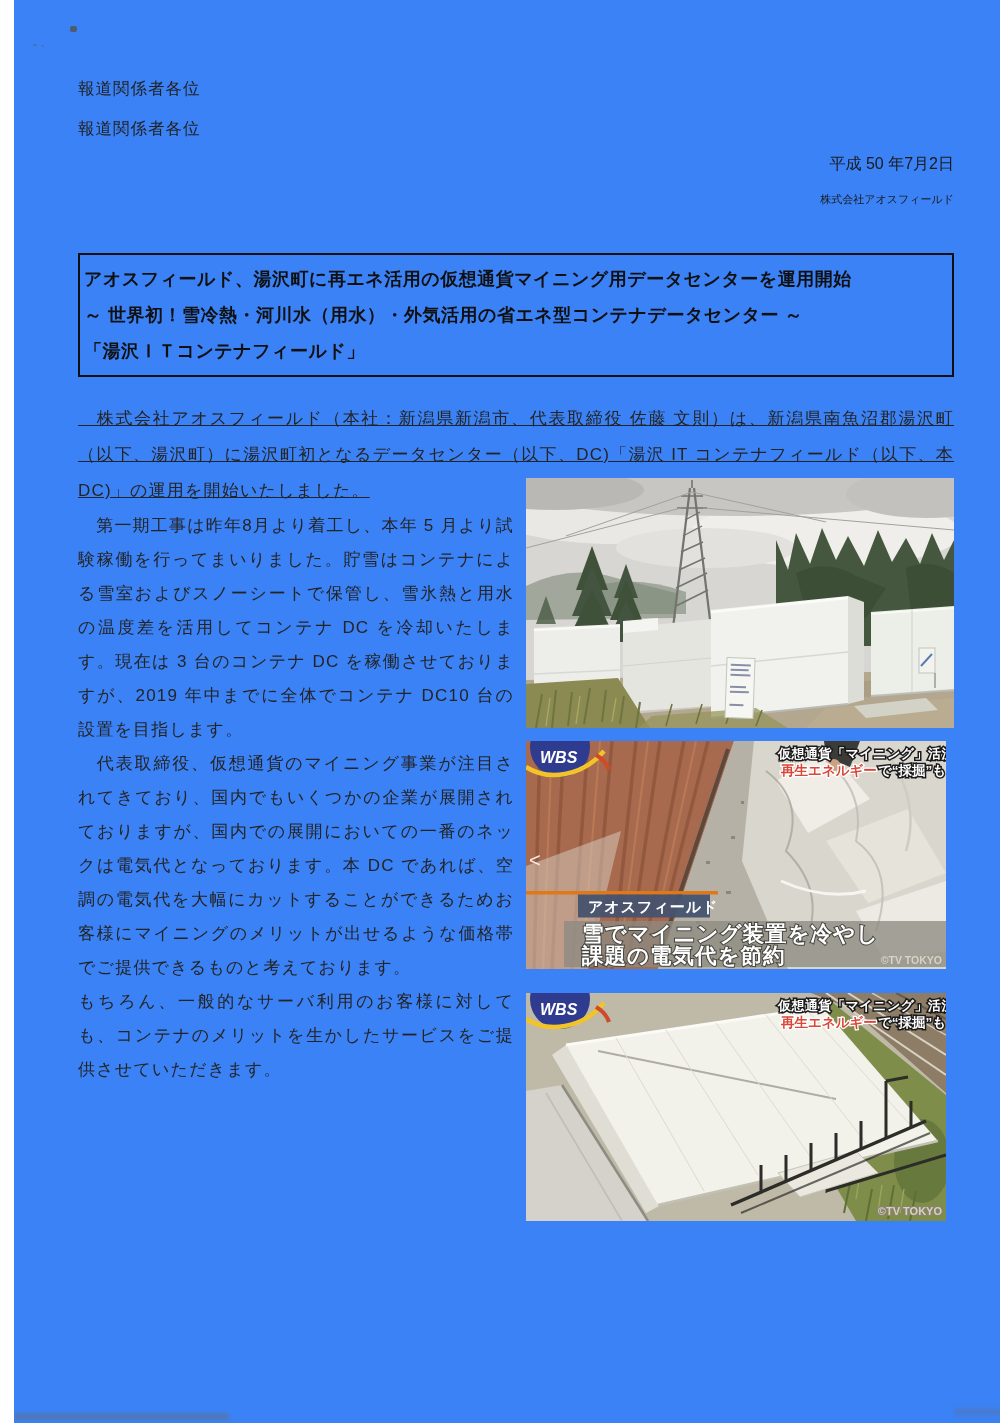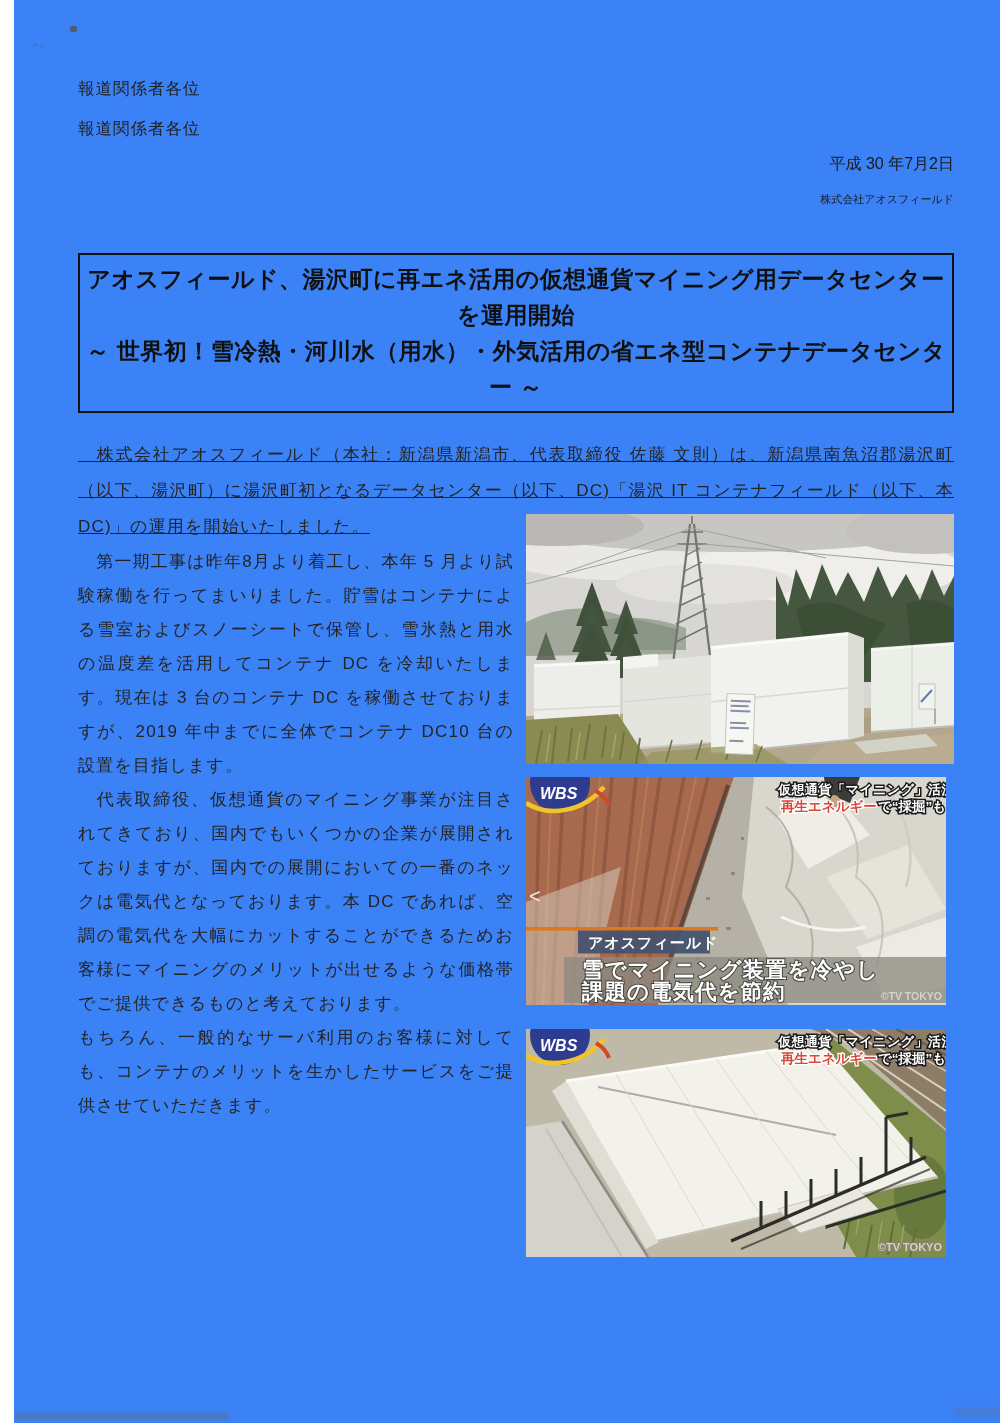--- a/index.html
+++ b/index.html
@@ -3,22 +3,22 @@
 <meta charset="utf-8">
 <style>
   html,body{margin:0;padding:0;background:#ffffff;}
   .page{position:relative;width:1000px;height:1423px;background:#3b82f6;overflow:hidden;
         font-family:"Liberation Sans",sans-serif;color:#1d1d1c;margin-left:14px;}
   .inner{padding:0 60px 0 64px;}
   .h-recipient{padding-top:78px;font-size:16.5px;letter-spacing:1px;color:#222;}
   .h-type{margin-top:18px;font-size:16.5px;letter-spacing:1px;color:#222;}
   .h-date{margin-top:14px;text-align:right;font-size:16px;color:#1a1a1a;}
   .h-company{margin-top:17px;text-align:right;font-size:11px;color:#1a1a1a;}
-  .title-box{margin-top:46px;border:2.5px solid #101010;padding:6px 4px;text-align:center;
-             font-weight:bold;font-size:23px;line-height:36px;letter-spacing:.5px;color:#101010;}
+  .title-box{margin-top:46px;border:2.5px solid #101010;padding:6px 4px;
+             font-weight:bold;font-size:18px;line-height:36px;letter-spacing:.5px;color:#101010;}
   .bodytext{margin-top:24px;font-size:17px;text-align:justify;color:#242424;}
   p.para{margin:0;line-height:34px;letter-spacing:1.2px;}
   p.p1{line-height:36px;text-decoration:underline;}
   .photo-col{float:right;width:428px;margin:-31px 0 6px 12px;}
   .photo-col svg{display:block;}
   .gap1{height:13px;}.gap2{height:24px;}
   svg text{font-family:"Liberation Sans",sans-serif;}
   .speck{position:absolute;background:#55534f;border-radius:2px;}
   .smudge{position:absolute;background:#6b6963;filter:blur(2px);opacity:.55;}
 </style>
@@ -28,26 +28,27 @@
 <div class="page">
   <div class="speck" style="left:56px;top:26px;width:7px;height:6px;opacity:.8;"></div>
   <div class="speck" style="left:19px;top:44px;width:4px;height:2px;opacity:.35;"></div>
   <div class="speck" style="left:27px;top:45px;width:3px;height:2px;opacity:.3;"></div>
   <div class="smudge" style="left:0;top:1414px;width:215px;height:5px;"></div>
   <div class="smudge" style="left:940px;top:1408px;width:60px;height:8px;opacity:.25;"></div>
 
   <div class="inner">
     <div class="h-recipient">報道関係者各位</div>
     <div class="h-type">報道関係者各位</div>
-    <div class="h-date">平成 30 年7月2日</div>
+    <div class="h-date">平成 50 年7月2日</div>
     <div class="h-company">株式会社アオスフィールド</div>
 
     <div class="title-box">
       <div>アオスフィールド、湯沢町に再エネ活用の仮想通貨マイニング用データセンターを運用開始</div>
       <div>～ 世界初！雪冷熱・河川水（用水）・外気活用の省エネ型コンテナデータセンター ～</div>
+      <div>「湯沢ＩＴコンテナフィールド」</div>
     </div>
 
     <div class="bodytext">
       <p class="para p1">　株式会社アオスフィールド（本社：新潟県新潟市、代表取締役 佐藤 文則）は、新潟県南魚沼郡湯沢町（以下、湯沢町）に湯沢町初となるデータセンター（以下、DC)「湯沢 IT コンテナフィールド（以下、本 DC)」の運用を開始いたしました。</p>
 
       <div class="photo-col">
 
         <svg width="428" height="250" viewBox="0 0 428 250">
           <rect x="0" y="0" width="428" height="250" fill="#d7d6d2"></rect>
           <g>

